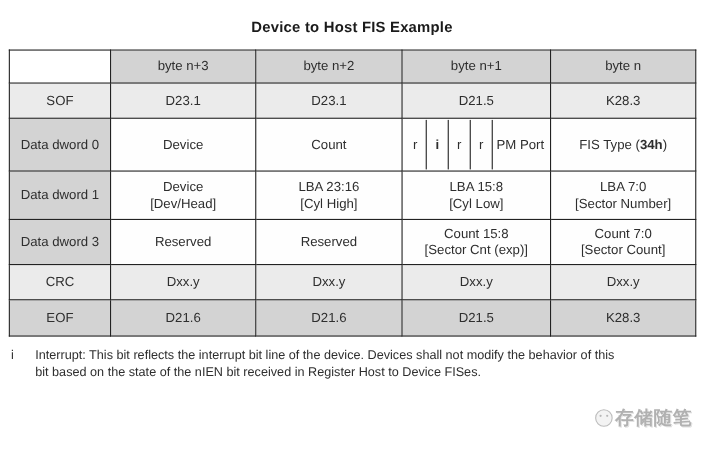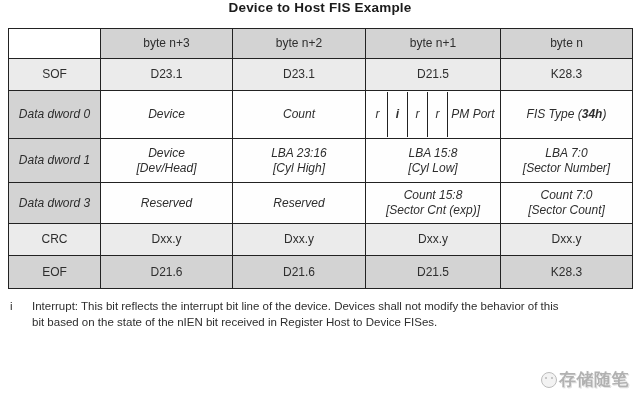--- a/index.html
+++ b/index.html
@@ -2,37 +2,37 @@
 <html><head>
 <meta charset="utf-8">
 <style>
   html,body { margin:0; padding:0; }
   body {
     width:640px; height:410px; background:#ffffff; overflow:hidden;
     font-family:"Liberation Sans", sans-serif; color:#2e2e2e; position:relative;
   }
   .title {
     text-align:center; font-weight:bold; font-size:13.5px; color:#1b1b1b;
-    padding-top:0; letter-spacing:0.2px;
+    padding-top:17px; letter-spacing:0.2px;
   }
   table.fis {
     border-collapse:collapse; table-layout:fixed;
     margin:13px 0 0 8px; width:624px;
   }
   table.fis td, table.fis th {
     border:1.5px solid #222222;
     font-size:12px; font-weight:normal; text-align:center; vertical-align:middle;
     padding:1px 2px; line-height:1.25; white-space:pre-line; overflow:hidden;
   }
   th.colhead { background:#d3d3d3; font-weight:bold; }
   td.ghost { border:none; background:transparent; }
   td.label-mid { background:#d3d3d3; }
   tr.row-light td { background:#ebebeb;margin-left:23px; }
   tr.row-mid td { background:#d3d3d3; }
-  tr.row-data td { background:#fefefe;font-style:italic; }
+  tr.row-data td { background:#fefefe; }
   tr.row-data td.label-mid { background:#d3d3d3; }
   tr.h-head  td, tr.h-head  th { height:27px; }
   tr.h-sof   td { height:29px; }
   tr.h-dw0   td { height:32px; }
   tr.h-dw1   td { height:41px; }
   tr.h-dw2   td { height:40px; }
   tr.h-dw3   td { height:38px; }
   tr.h-dw4   td { height:32px; }
   tr.h-crc   td { height:29px; }
   tr.h-eof   td { height:30px;text-align:center; }

